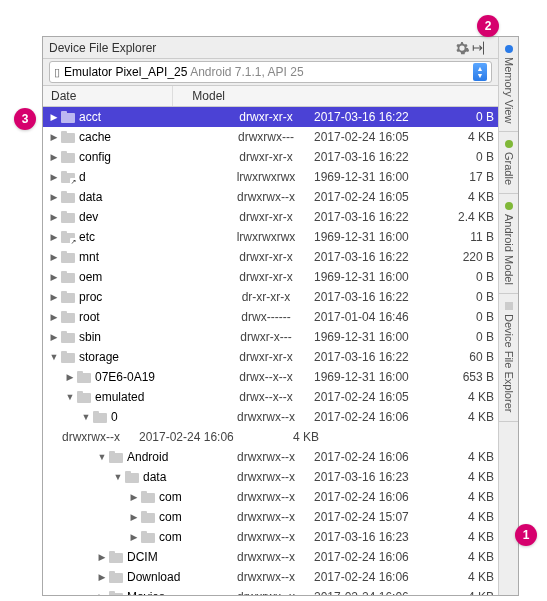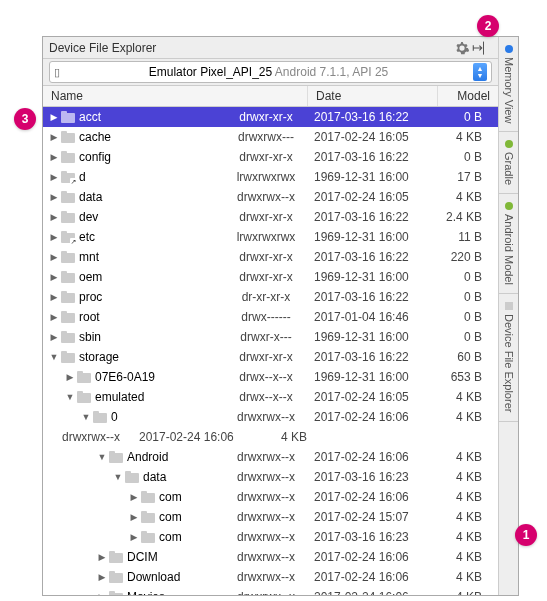--- a/index.html
+++ b/index.html
@@ -53,21 +53,21 @@
     flex: 1;
     height: 22px;
     background: #fff;
     border: 1px solid #bbb;
     border-radius: 3px;
     display: flex; align-items: center;
     padding: 0 4px;
     position: relative;
   }
   .device-select .dev-icon { font-size: 11px; color: #666; margin-right: 4px; }
-  .device-select .dev-text { flex:1; color:#888; font-size:12px; white-space:nowrap; overflow:hidden;text-align:center; }
+  .device-select .dev-text { flex:1; color:#888; font-size:12px; white-space:nowrap; overflow:hidden; }
   .device-select .dev-text .prefix { color:#000; }
   .device-select .arrows {
     width: 14px; height: 18px;
     background: linear-gradient(#5aa6ff,#2a7be8);
     border-radius: 2px;
     display:flex; flex-direction:column; justify-content:center; align-items:center;
     color:#fff; font-size:7px; line-height:7px;
   }
 
   .table-header {
@@ -94,21 +94,21 @@
     font-size:12px;
     font-family: Menlo, Monaco, monospace;
   }
   .row.selected { background:#4b42d5; color:#fff; }
   .row:not(.selected) .cell-perm,
   .row:not(.selected) .cell-date,
   .row:not(.selected) .cell-size { color:#444; }
   .row .cell-name { flex:1.5; display:flex; align-items:center; white-space:nowrap; overflow:hidden; }
   .row .cell-perm { width:90px; padding-left:6px;text-align:center; }
   .row .cell-date { width:130px; padding-left:6px; }
-  .row .cell-size { width:60px; text-align:right; padding-right:16px; }
+  .row .cell-size { width:60px; text-align:right; padding-right:4px; }
 
   .disclosure {
     width: 10px;
     display:inline-block;
     text-align:center;
     color:#666;
     font-size:9px;
     margin-right:2px;
   }
   .row.selected .disclosure { color:#fff; }
@@ -198,21 +198,20 @@
           <span class="prefix">Emulator Pixel_API_25</span><span> Android 7.1.1, API 25</span>
         </span>
         <span class="arrows">
           <span>▲</span>
             <span>▼</span>
         </span>
       </div>
     </div>
 
     <div class="table-header">
-      <div class="col-name">Name</div>
       <div class="col-date">Date</div>
       <div class="col-size">Model</div>
     </div>
 
     <div class="tree" id="tree">
         <div class="row selected">
           <div class="cell-name" style="padding-left: 6px;">
             <span class="disclosure">▶</span>
             <span class="folder-icon"></span>
             <span>acct</span>

